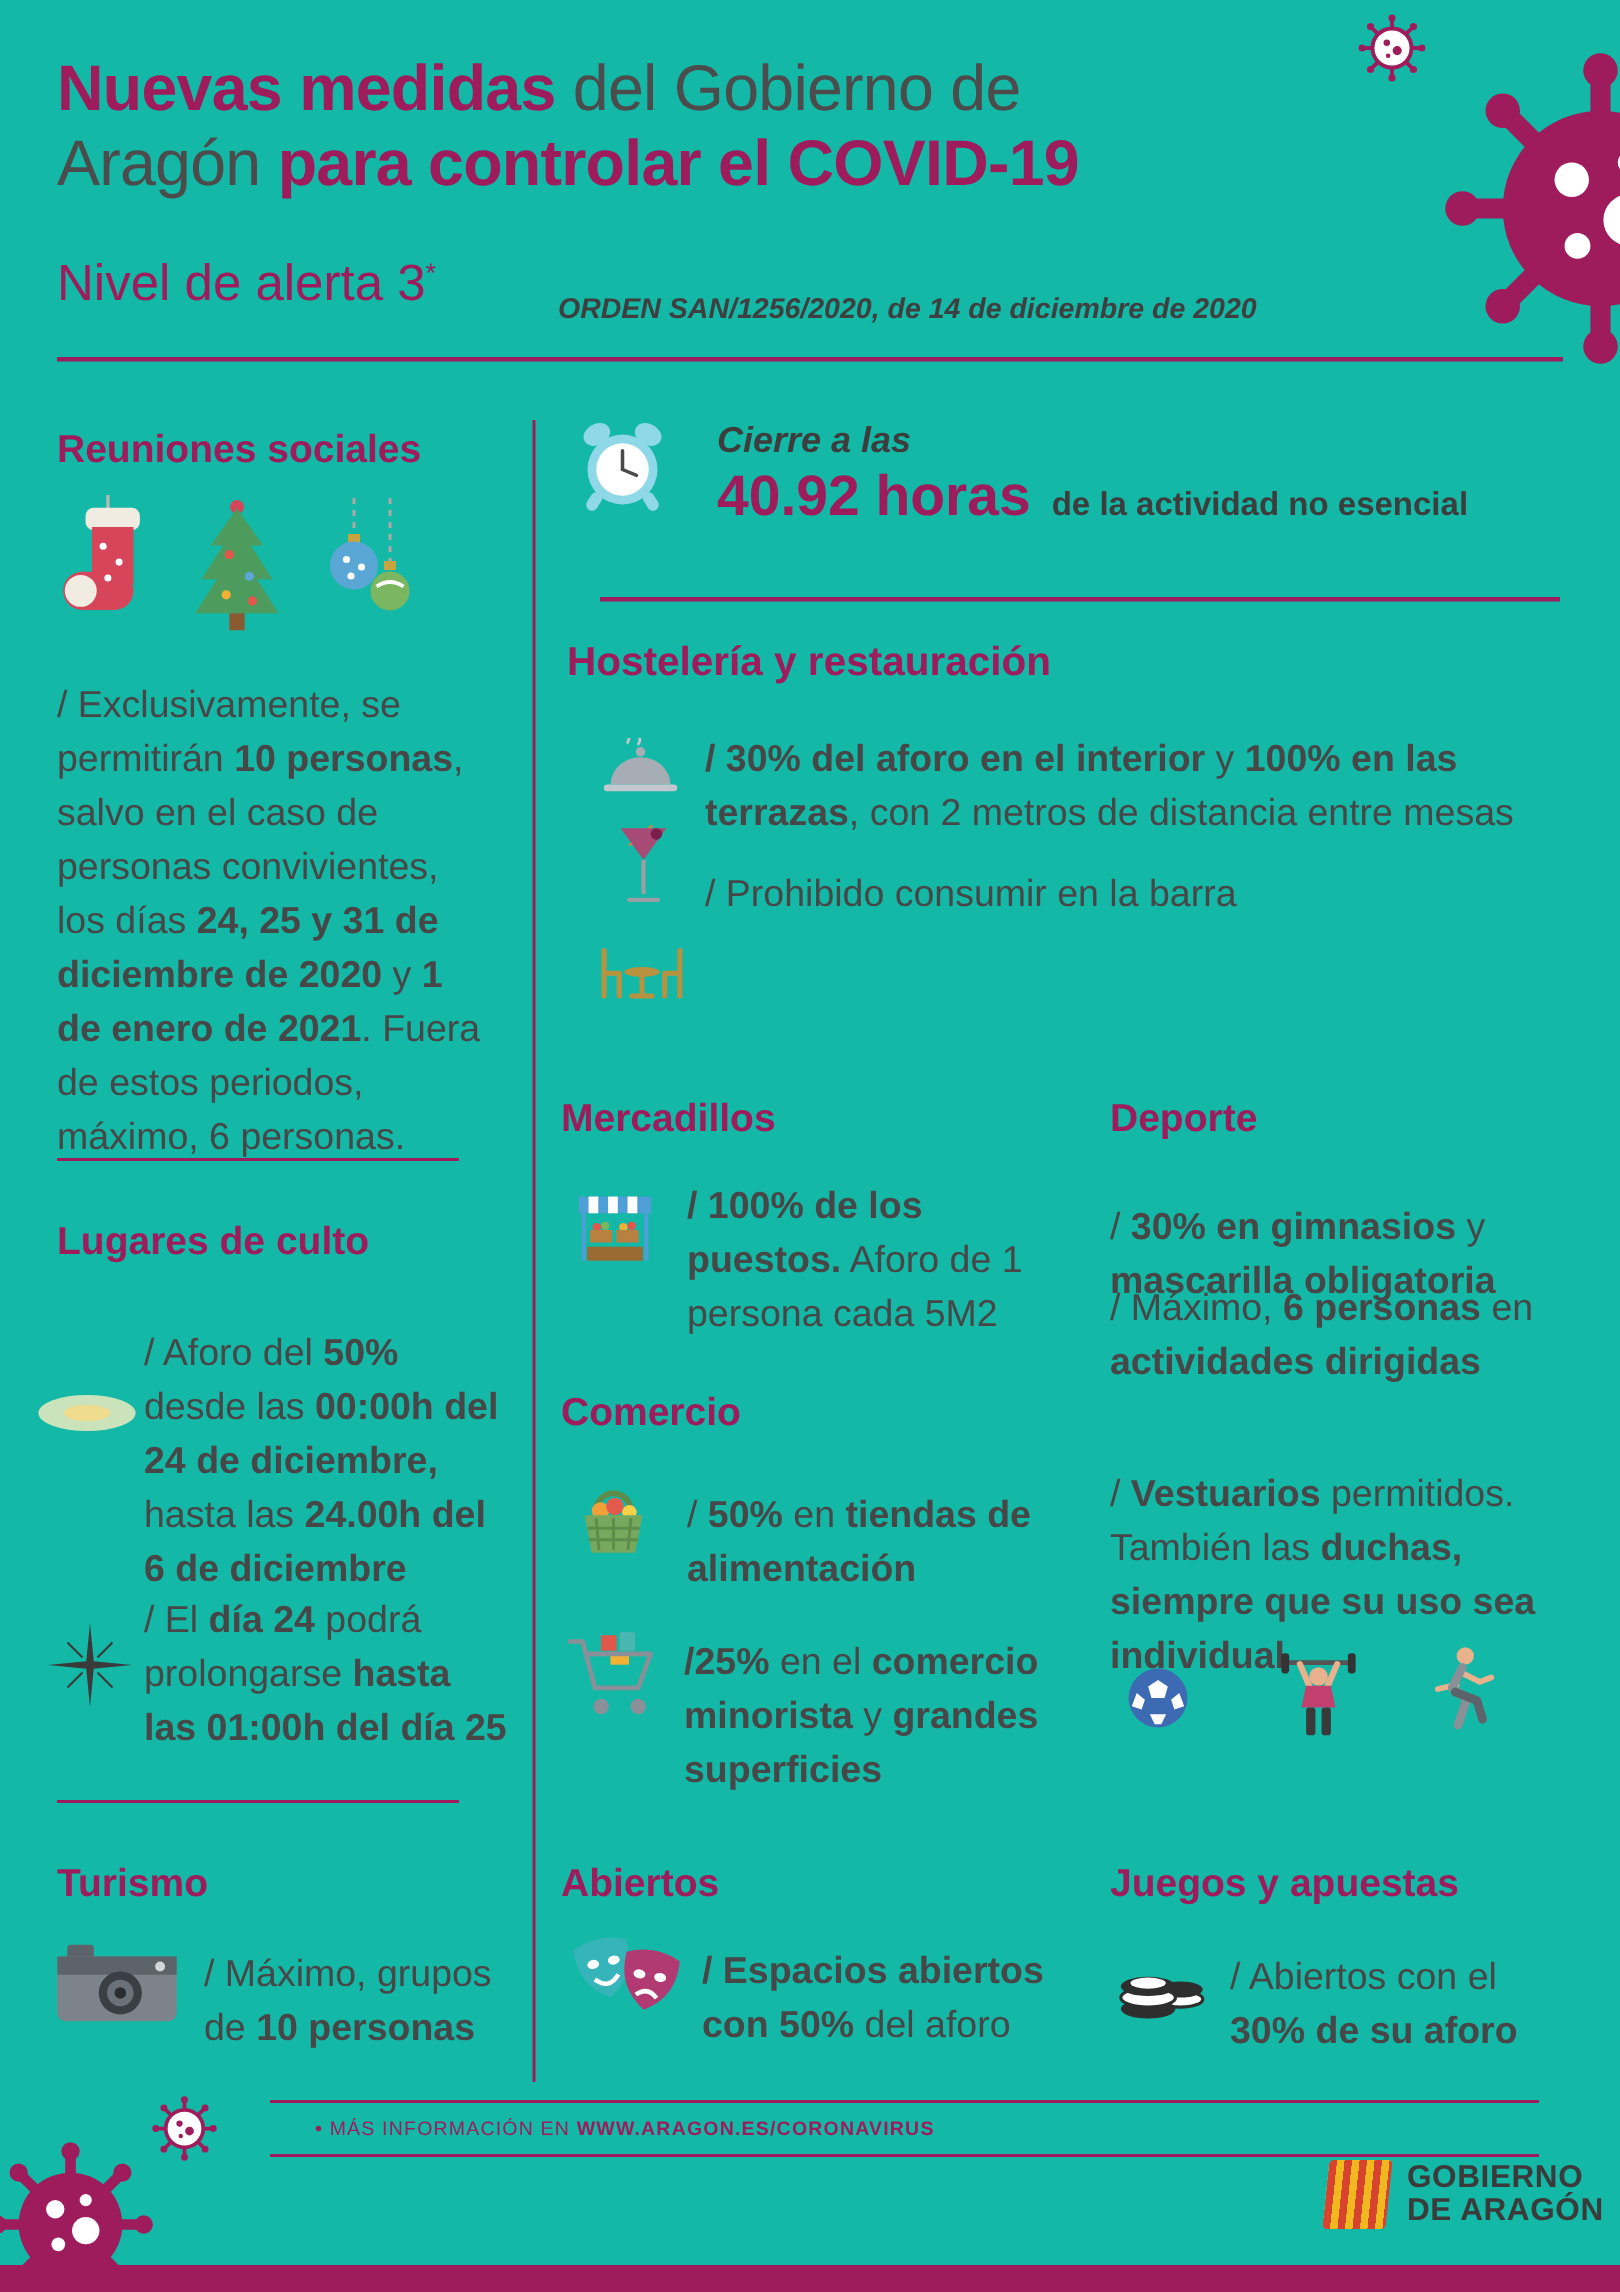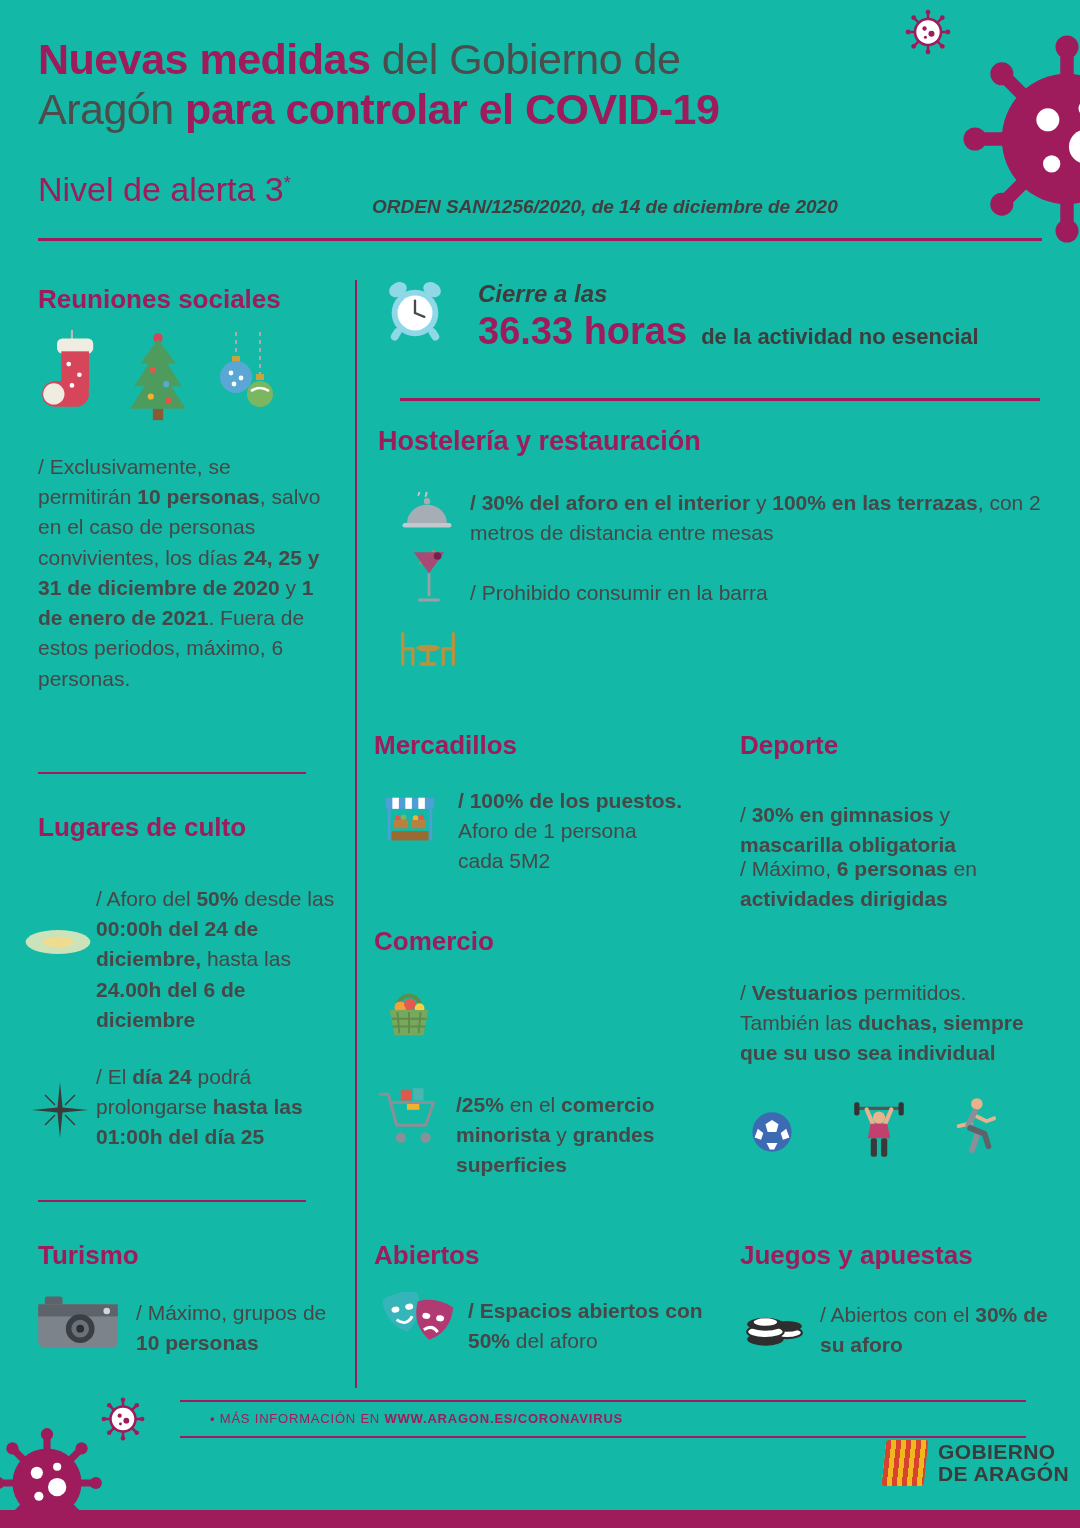--- a/index.html
+++ b/index.html
@@ -9,21 +9,21 @@
   .abs { position:absolute; }
   .b { font-weight:700; }
   .c-accent { color:var(--accent); }
   .title { font-size:43px; line-height:1.17; font-weight:400; color:#4c4c4c; letter-spacing:-0.5px; }
   .title .line { display:block; }
   .alert { font-size:34px; font-weight:400; color:var(--accent); }
   .alert sup { font-size:18px; }
   .order { font-size:19px; font-style:italic; font-weight:700; color:#3f3f3f; }
   .hr { background:var(--accent); }
   .sec { font-size:26px; font-weight:700; color:var(--accent); }
-  .body-text { font-size:21px; line-height:1.44; color:var(--text); }
+  .body-text { font-size:25px; line-height:1.44; color:var(--text); }
   .small-div { width:268px; height:2px; background:var(--accent); }
   .cierre-lead { font-size:24px; font-weight:700; color:#3d3d3d;font-style:italic; }
   .cierre-line { display:flex; align-items:baseline; gap:14px; margin-top:2px; }
   .cierre-time { font-size:38px; font-weight:700; color:var(--accent); }
   .cierre-tail { font-size:22px; font-weight:700; color:#3d3d3d; }
   .footer-info { border-top:2px solid var(--accent); border-bottom:2px solid var(--accent); padding:9px 0 9px 30px; }
   .footer-info .body-text { font-size:13px; letter-spacing:0.8px; color:var(--accent); line-height:1.2; }
   .logo-flag { width:42px; height:46px; transform:skewX(-6deg); background:repeating-linear-gradient(90deg,#d8432f 0 5px,#f0b71f 5px 10px); border-radius:3px; }
   .logo-text { font-size:21px; font-weight:700; color:#3b3b3b; line-height:1.05; letter-spacing:0.4px; }
   .bottom-bar { position:absolute; left:0; top:1510px; width:1080px; height:18px; background:var(--accent); }
@@ -218,21 +218,21 @@
       <circle cx="45" cy="45" r="22.5" fill="#ffffff"></circle>
       <g stroke="#4a4a4a" stroke-width="3" stroke-linecap="round">
         <line x1="45" y1="45" x2="45" y2="29"></line>
         <line x1="45" y1="45" x2="57" y2="50"></line>
       </g>
     </svg>
   </span>
   <div class="abs" style="left:478px;top:280px;width:566px">
     <div class="cierre-lead">Cierre a las</div>
     <div class="cierre-line">
-      <span class="cierre-time">36.33 horas</span>
+      <span class="cierre-time">40.92 horas</span>
       <span class="cierre-tail">de la actividad no esencial</span>
     </div>
   </div>
 
   <div class="abs hr" style="left:400px;top:398px;width:640px;height:3px"></div>
 
   <h2 class="abs sec" style="left:378px;top:426px;font-size:27px">Hostelería y restauración</h2>
 
   <span class="abs" style="left:398px;top:492px;width:58px">
     <svg viewBox="0 0 64 46" width="58" height="42">
@@ -297,20 +297,21 @@
       <path d="M10 25 h40 l-5 26 h-30 z" fill="#76a85e"></path>
       <g stroke="#5e8c4a" stroke-width="2">
         <line x1="18" y1="27" x2="20" y2="49"></line>
           <line x1="30" y1="27" x2="30" y2="49"></line>
           <line x1="42" y1="27" x2="40" y2="49"></line>
         <line x1="12" y1="34" x2="48" y2="34"></line>
           <line x1="13" y1="42" x2="47" y2="42"></line>
       </g>
     </svg>
   </span>
+  <p class="abs body-text" style="left:458px;top:992px;width:242px"><span>/ </span><span class="b">50%</span><span> en </span><span class="b">tiendas de alimentación</span></p>
 
   <span class="abs" style="left:376px;top:1086px;width:66px">
     <svg viewBox="0 0 64 60" width="66" height="62">
       <rect x="24" y="4" width="10" height="10" fill="#e2574c"></rect>
       <rect x="36" y="2" width="10" height="12" fill="#49b6b0"></rect>
       <rect x="30" y="15" width="12" height="8" fill="#f2b134"></rect>
       <path d="M4 8 h8 l8 30 h28 l8 -22 h-40" fill="none" stroke="#8a9097" stroke-width="3" stroke-linecap="round" stroke-linejoin="round"></path>
       <circle cx="24" cy="50" r="5" fill="#8a9097"></circle>
         <circle cx="48" cy="50" r="5" fill="#8a9097"></circle>
     </svg>

